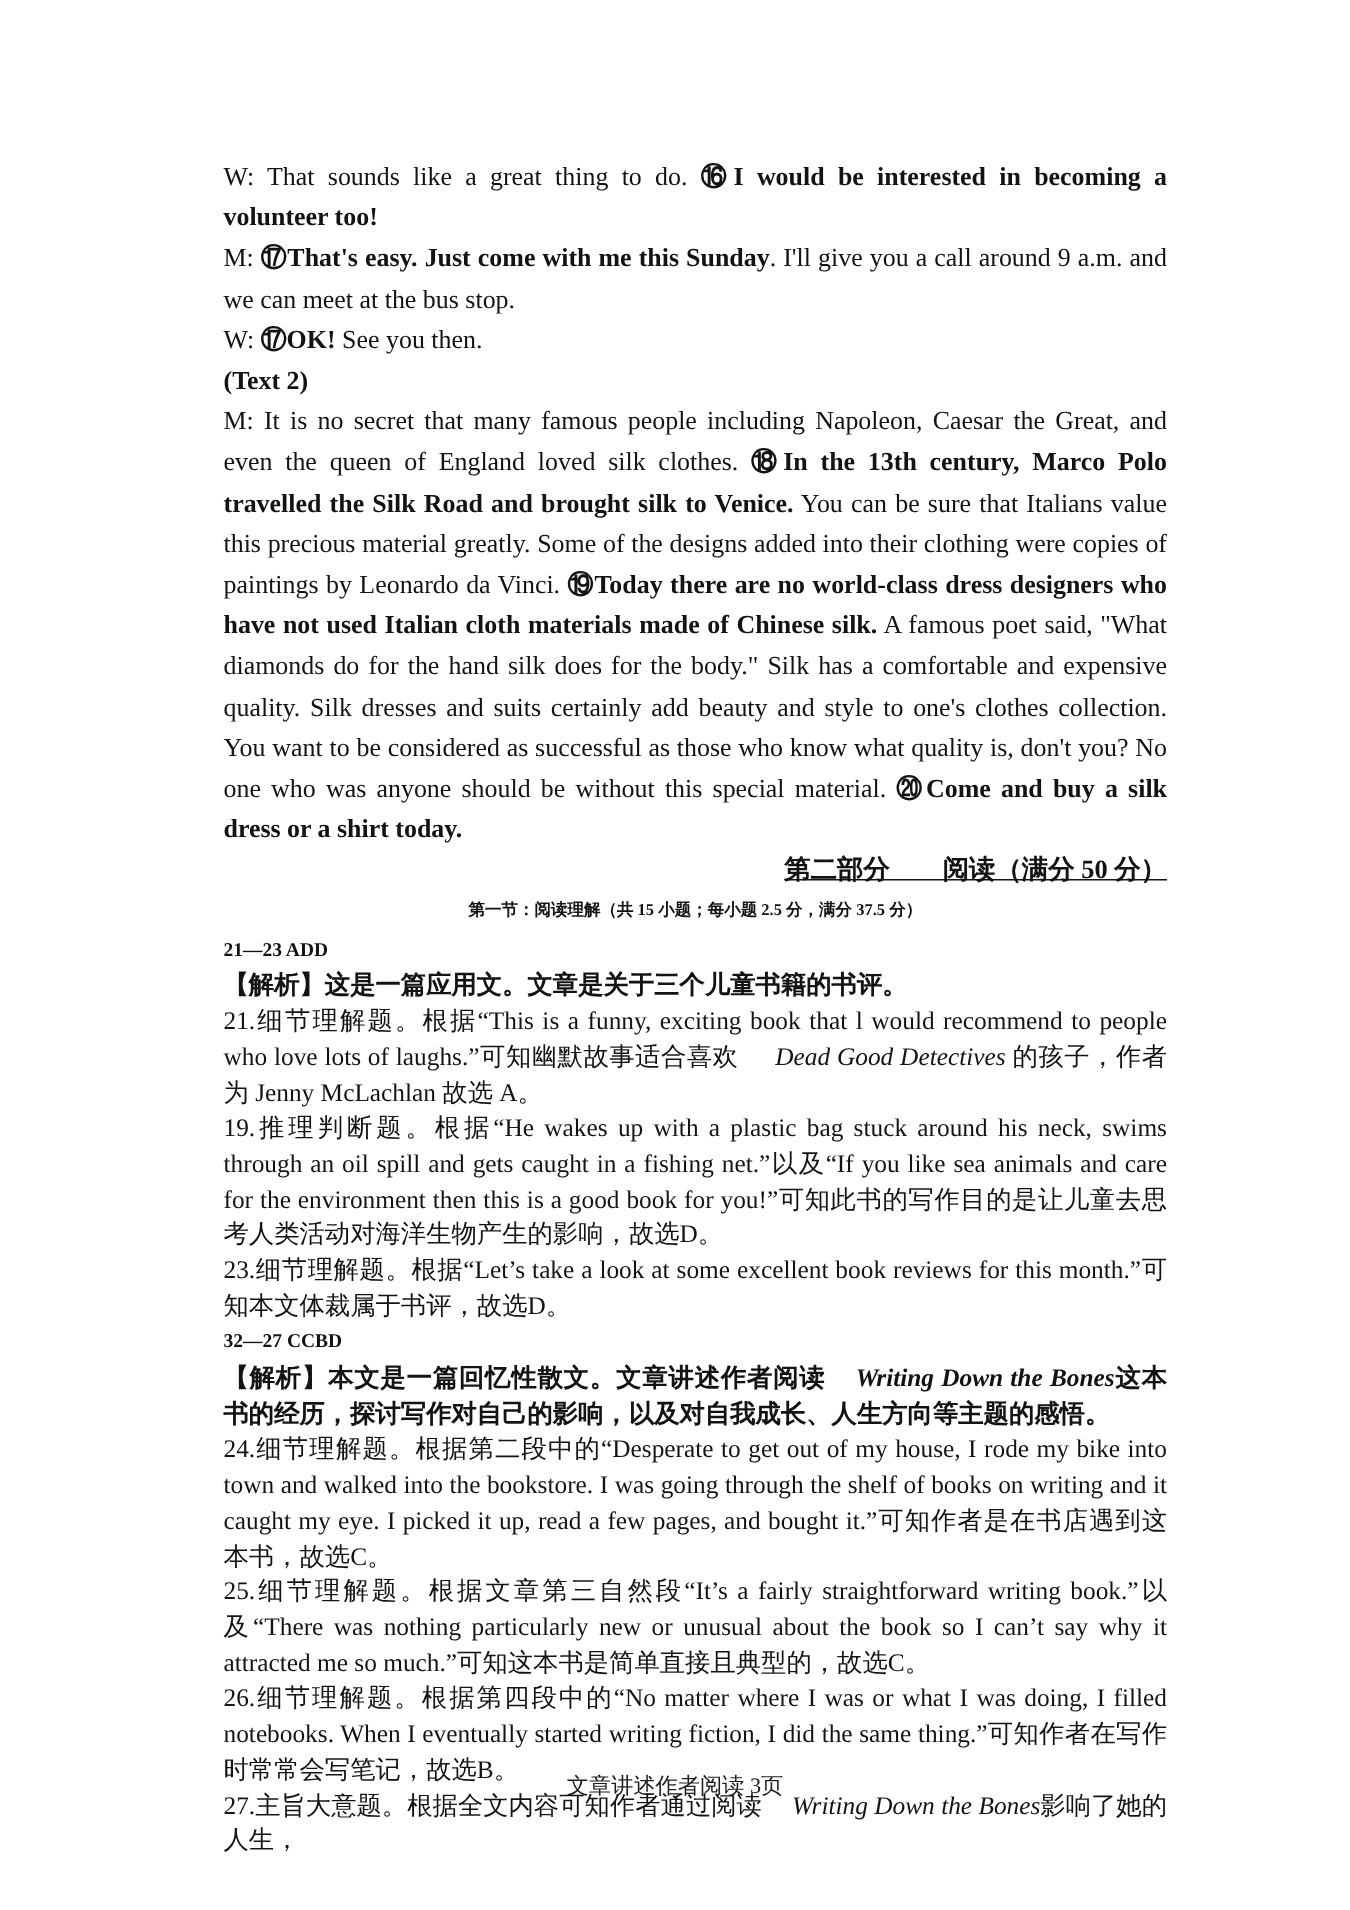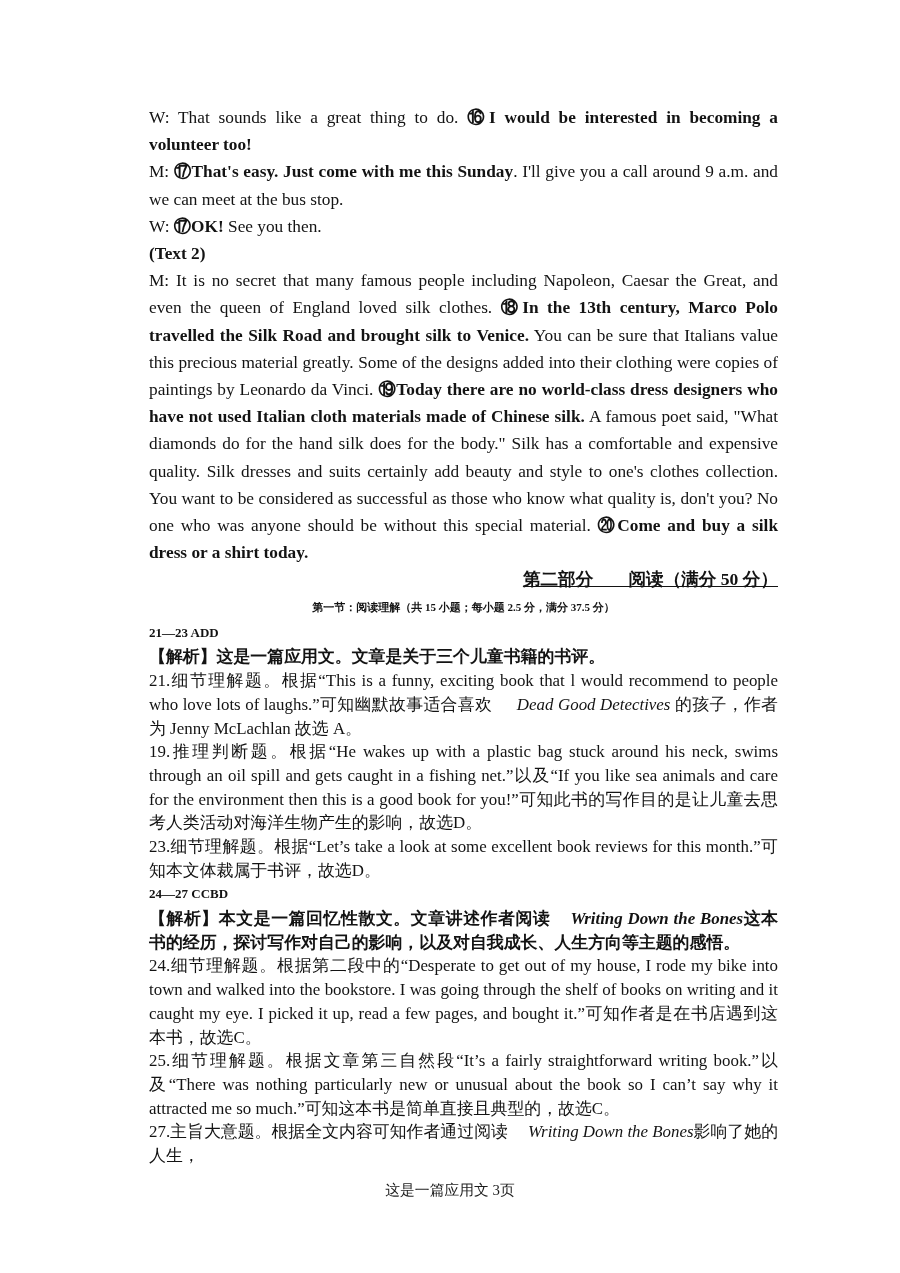--- a/index.html
+++ b/index.html
@@ -72,20 +72,21 @@
     <p class="block dialogue"><span>W: </span><span class="bold">⑰OK!</span><span> See you then.</span></p>
     <p class="block dialogue"><span class="bold">(Text 2)</span></p>
     <p class="block dialogue"><span>M: It is no secret that many famous people including Napoleon, Caesar the Great, and even the queen of England loved silk clothes. </span><span class="bold">⑱In the 13th century, Marco Polo travelled the Silk Road and brought silk to Venice.</span><span> You can be sure that Italians value this precious material greatly. Some of the designs added into their clothing were copies of paintings by Leonardo da Vinci. </span><span class="bold">⑲Today there are no world-class dress designers who have not used Italian cloth materials made of Chinese silk.</span><span> A famous poet said, "What diamonds do for the hand silk does for the body." Silk has a comfortable and expensive quality. Silk dresses and suits certainly add beauty and style to one's clothes collection. You want to be considered as successful as those who know what quality is, don't you? No one who was anyone should be without this special material. </span><span class="bold">⑳Come and buy a silk dress or a shirt today.</span></p>
     <p class="block section-center"><span class="bold">第二部分　　阅读（满分 50 分）</span></p>
     <p class="block section-sub"><span class="bold">第一节：阅读理解（共 15 小题；每小题 2.5 分，满分 37.5 分）</span></p>
     <p class="block answer-key"><span class="bold">21—23 ADD</span></p>
     <p class="block analysis"><span class="bold">【解析】这是一篇应用文。文章是关于三个儿童书籍的书评。</span></p>
     <p class="block analysis"><span>21.细节理解题。根据“This is a funny, exciting book that l would recommend to people who love lots of laughs.”可知幽默故事适合喜欢 </span><span class="italic">Dead Good Detectives</span><span> 的孩子，作者为 Jenny McLachlan 故选 A。</span></p>
     <p class="block analysis"><span>19.推理判断题。根据“He wakes up with a plastic bag stuck around his neck, swims through an oil spill and gets caught in a fishing net.”以及“If you like sea animals and care for the environment then this is a good book for you!”可知此书的写作目的是让儿童去思考人类活动对海洋生物产生的影响，故选D。</span></p>
     <p class="block analysis"><span>23.细节理解题。根据“Let’s take a look at some excellent book reviews for this month.”可知本文体裁属于书评，故选D。</span></p>
-    <p class="block answer-key gap-before"><span class="bold">24—27 CCBD</span></p>
+    <p class="block answer-key gap-before"><span class="bold">32—27 CCBD</span></p>
     <p class="block analysis"><span class="bold">【解析】本文是一篇回忆性散文。文章讲述作者阅读</span><span class="bold italic">Writing Down the Bones</span><span class="bold">这本书的经历，探讨写作对自己的影响，以及对自我成长、人生方向等主题的感悟。</span></p>
     <p class="block analysis"><span>24.细节理解题。根据第二段中的“Desperate to get out of my house, I rode my bike into town and walked into the bookstore. I was going through the shelf of books on writing and it caught my eye. I picked it up, read a few pages, and bought it.”可知作者是在书店遇到这本书，故选C。</span></p>
     <p class="block analysis"><span>25.细节理解题。根据文章第三自然段“It’s a fairly straightforward writing book.”以及“There was nothing particularly new or unusual about the book so I can’t say why it attracted me so much.”可知这本书是简单直接且典型的，故选C。</span></p>
+    <p class="block analysis"><span>26.细节理解题。根据第四段中的“No matter where I was or what I was doing, I filled notebooks. When I eventually started writing fiction, I did the same thing.”可知作者在写作时常常会写笔记，故选B。</span></p>
     <p class="block analysis"><span>27.主旨大意题。根据全文内容可知作者通过阅读</span><span class="italic">Writing Down the Bones</span><span>影响了她的人生，</span></p>
   </div>
 
-<div class="footer">这是一篇应用文 3页</div>
+<div class="footer">文章讲述作者阅读 3页</div>
 
 </body></html>

